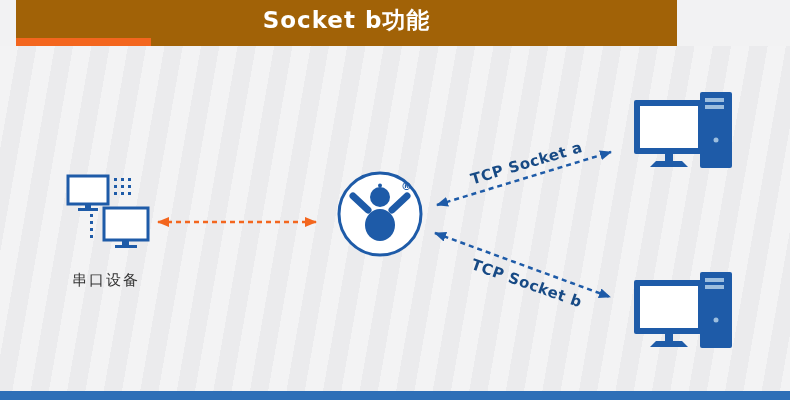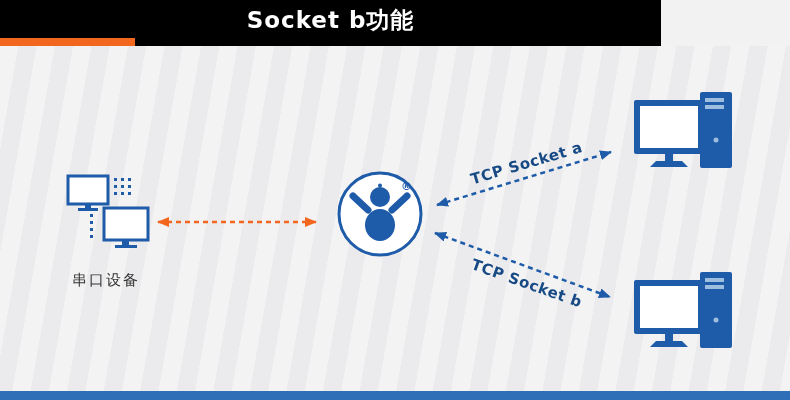--- a/index.html
+++ b/index.html
@@ -9,24 +9,24 @@
     position: relative;
     width: 790px;
     height: 400px;
     overflow: hidden;
     background: #f2f2f3;
   }
 
   
   .topbar {
     position: absolute;
-    top: 0; left: 0;
+    top: 0; left: 16px;
     width: 661px;
     height: 46px;
-    background: #000000;
+    background: #a16207;
   }
   .topbar h1 {
     margin: 0;
     height: 40px;
     line-height: 40px;
     text-align: center;
     color: #ffffff;
     font-size: 23px;
     font-weight: bold;
     letter-spacing: 1px;

